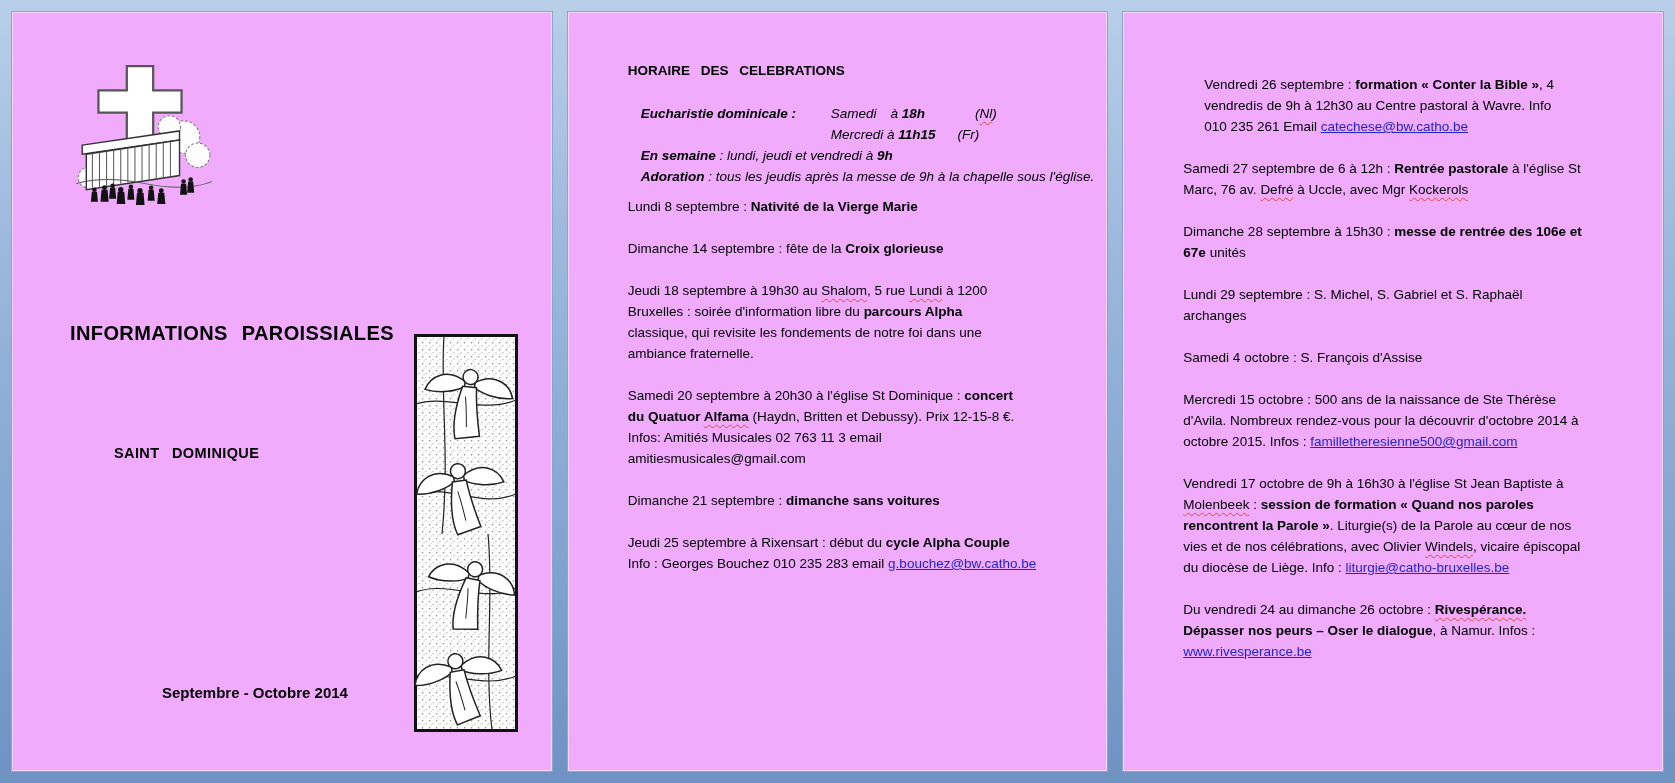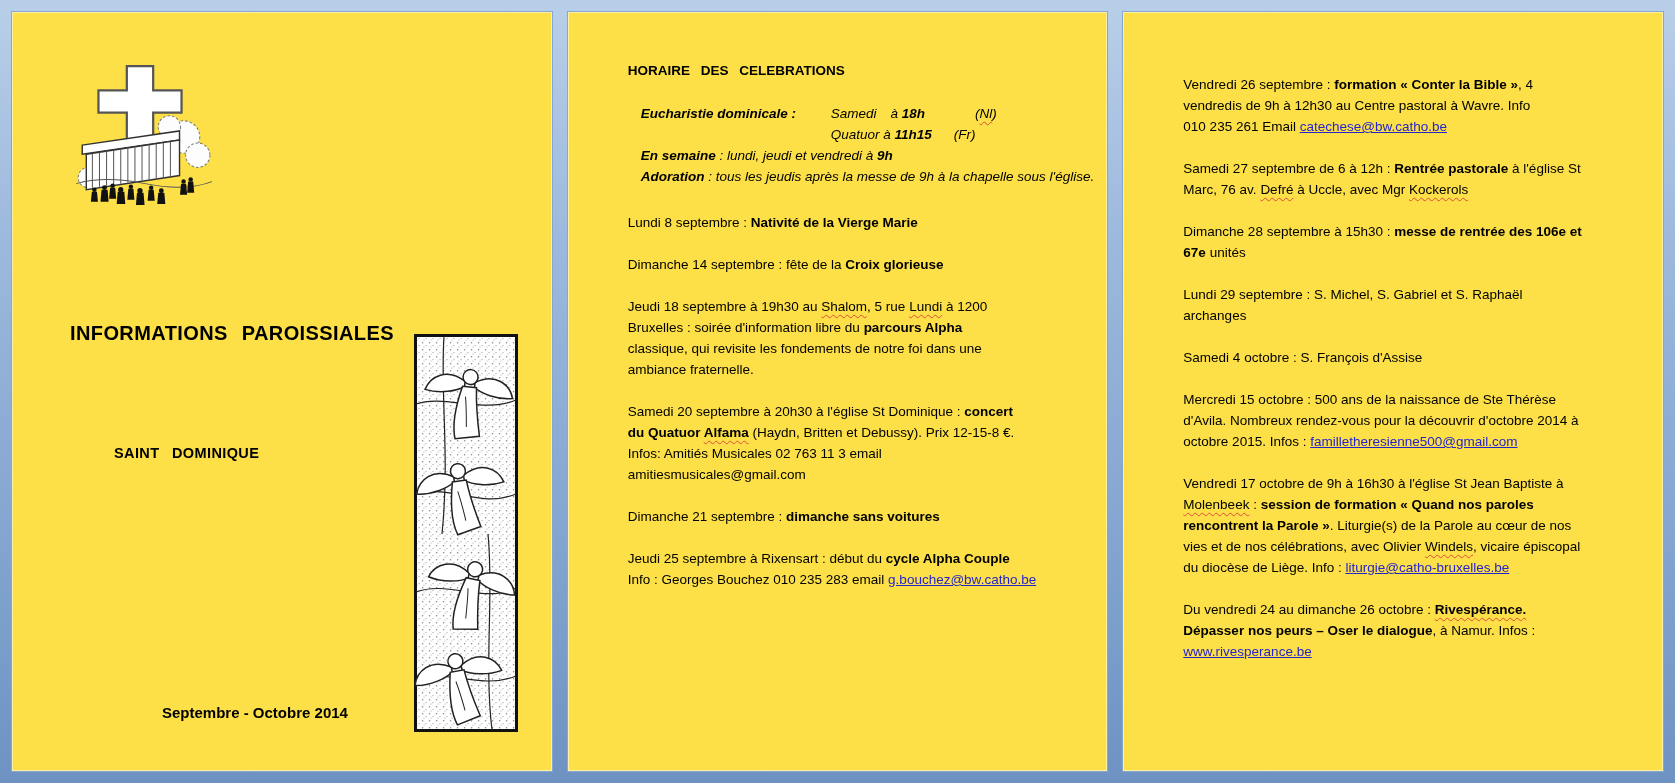--- a/index.html
+++ b/index.html
@@ -4,45 +4,45 @@
 <style>
   html,body{margin:0;padding:0;}
   body{
     width:1675px;height:783px;overflow:hidden;
     background:linear-gradient(180deg,#b9cfe9 0%,#9db9dd 30%,#86a7d2 65%,#6e92c2 100%);
     font-family:"Liberation Sans",sans-serif;
     color:#000;
   }
   .pages{display:flex;gap:14px;padding:11px;height:761px;box-sizing:content-box;}
   .page{
-    flex:1 1 0;background:#fde047;border:1px solid #86a7cf;position:relative;
+    flex:1 1 0;background:#f0abfc;border:1px solid #86a7cf;position:relative;
     box-shadow:inset 0 0 0 1px rgba(255,255,255,.5);
   }
   
   .content{position:absolute;left:60px;top:48px;right:6px;font-size:13.5px;line-height:21px;}
   .b{font-weight:700;}
   .wavy{
     text-decoration-line:underline;text-decoration-style:wavy;
     text-decoration-color:#e04b3a;text-decoration-thickness:1px;text-underline-offset:3px;
   }
   .link{color:#2424cd;text-decoration:underline;cursor:pointer;}
   .sup{font-size:9px;vertical-align:super;line-height:0;}
   .sp{display:inline-block;vertical-align:top;}
   .h1{font-weight:700;word-spacing:7px;margin:0 0 22px 0;font-size:13.5px;}
   .h1.cal{margin-top:42px;}
   .sl{line-height:21px;}
   .sched{margin:0 0 0 13px;font-style:italic;}
   .entry{margin:21px 0 0 0;}
-  .entries .entry:first-child{margin-top:25px;}
-  #p3entries .entry:first-child{margin-top:0;}
+  .entries .entry:first-child{margin-top:9px;}
+  #p3entries .entry:first-child{margin-top:0;margin-left:21px;}
   
   .church{position:absolute;left:52px;top:48px;width:152px;height:152px;}
   .p1-title{position:absolute;left:58px;top:310px;font-weight:700;font-size:20px;word-spacing:8px;letter-spacing:.4px;}
   .p1-sub{position:absolute;left:102px;top:433px;font-weight:700;font-size:14.5px;word-spacing:8px;letter-spacing:.4px;}
-  .p1-period{position:absolute;left:150px;top:692px;font-weight:700;font-size:15px;}
+  .p1-period{position:absolute;left:150px;top:672px;font-weight:700;font-size:15px;}
   .glass{position:absolute;left:402px;top:322px;width:104px;height:398px;}
 </style>
 </head>
 <body>
 
 <div class="pages">
 
   <div class="page">
 
     <svg class="church" viewBox="0 0 150 150">
@@ -154,21 +154,21 @@
       <use href="#angel" transform="translate(58,250) rotate(12)"></use>
       <use href="#angel" transform="translate(44,342) rotate(-10)"></use>
     </svg>
   </div>
 
   <div class="page">
     <div class="content">
       <div class="h1">HORAIRE DES CELEBRATIONS</div>
       <div class="sched" id="sched">
           <div class="sl"><span class="b sp" style="width: 190px;">Eucharistie dominicale :</span><span>Samedi</span><span class="sp" style="width: 14px;"></span><span>à </span><span class="b">18h</span><span class="sp" style="width: 50px;"></span><span>(</span><span class="wavy">Nl</span><span>)</span></div>
-          <div class="sl"><span class="sp" style="width: 190px;"></span><span>Quatuor à </span><span class="b">11h15</span><span class="sp" style="width: 22px;"></span><span>(Fr)</span></div>
+          <div class="sl"><span class="sp" style="width: 190px;"></span><span>Mercredi à </span><span class="b">11h15</span><span class="sp" style="width: 22px;"></span><span>(Fr)</span></div>
           <div class="sl"><span class="b">En semaine</span><span> :  lundi, jeudi et vendredi à </span><span class="b">9h</span></div>
           <div class="sl"><span class="b">Adoration</span><span> : tous les jeudis après la messe de 9h à la chapelle sous l'église.</span></div>
         </div>
       <div class="entries" id="p2entries">
           <p class="entry"><span>Lundi 8 septembre : </span><span class="b">Nativité de la Vierge Marie</span></p>
           <p class="entry"><span>Dimanche 14 septembre : fête de la </span><span class="b">Croix glorieuse</span></p>
           <p class="entry"><span>Jeudi 18 septembre à 19h30 au </span><span class="wavy">Shalom</span><span>, 5 rue </span><span class="wavy">Lundi</span><span> à 1200</span><br><span>Bruxelles : soirée d'information libre du </span><span class="b">parcours Alpha</span><br><span>classique, qui revisite les fondements de notre foi dans une</span><br><span>ambiance fraternelle.</span></p>
           <p class="entry"><span>Samedi 20 septembre à 20h30 à l'église St Dominique : </span><span class="b">concert</span><br><span class="b">du Quatuor </span><span class="b wavy">Alfama</span><span> (Haydn, Britten et Debussy). Prix 12-15-8 €.</span><br><span>Infos: Amitiés Musicales 02 763 11 3  email</span><br><span>amitiesmusicales@gmail.com</span></p>
           <p class="entry"><span>Dimanche 21 septembre : </span><span class="b">dimanche sans voitures</span></p>
           <p class="entry"><span>Jeudi 25 septembre à Rixensart : début du </span><span class="b">cycle Alpha Couple</span><br><span>Info : Georges Bouchez 010 235 283 email </span><a href="#" class="link">g.bouchez@bw.catho.be</a></p>

